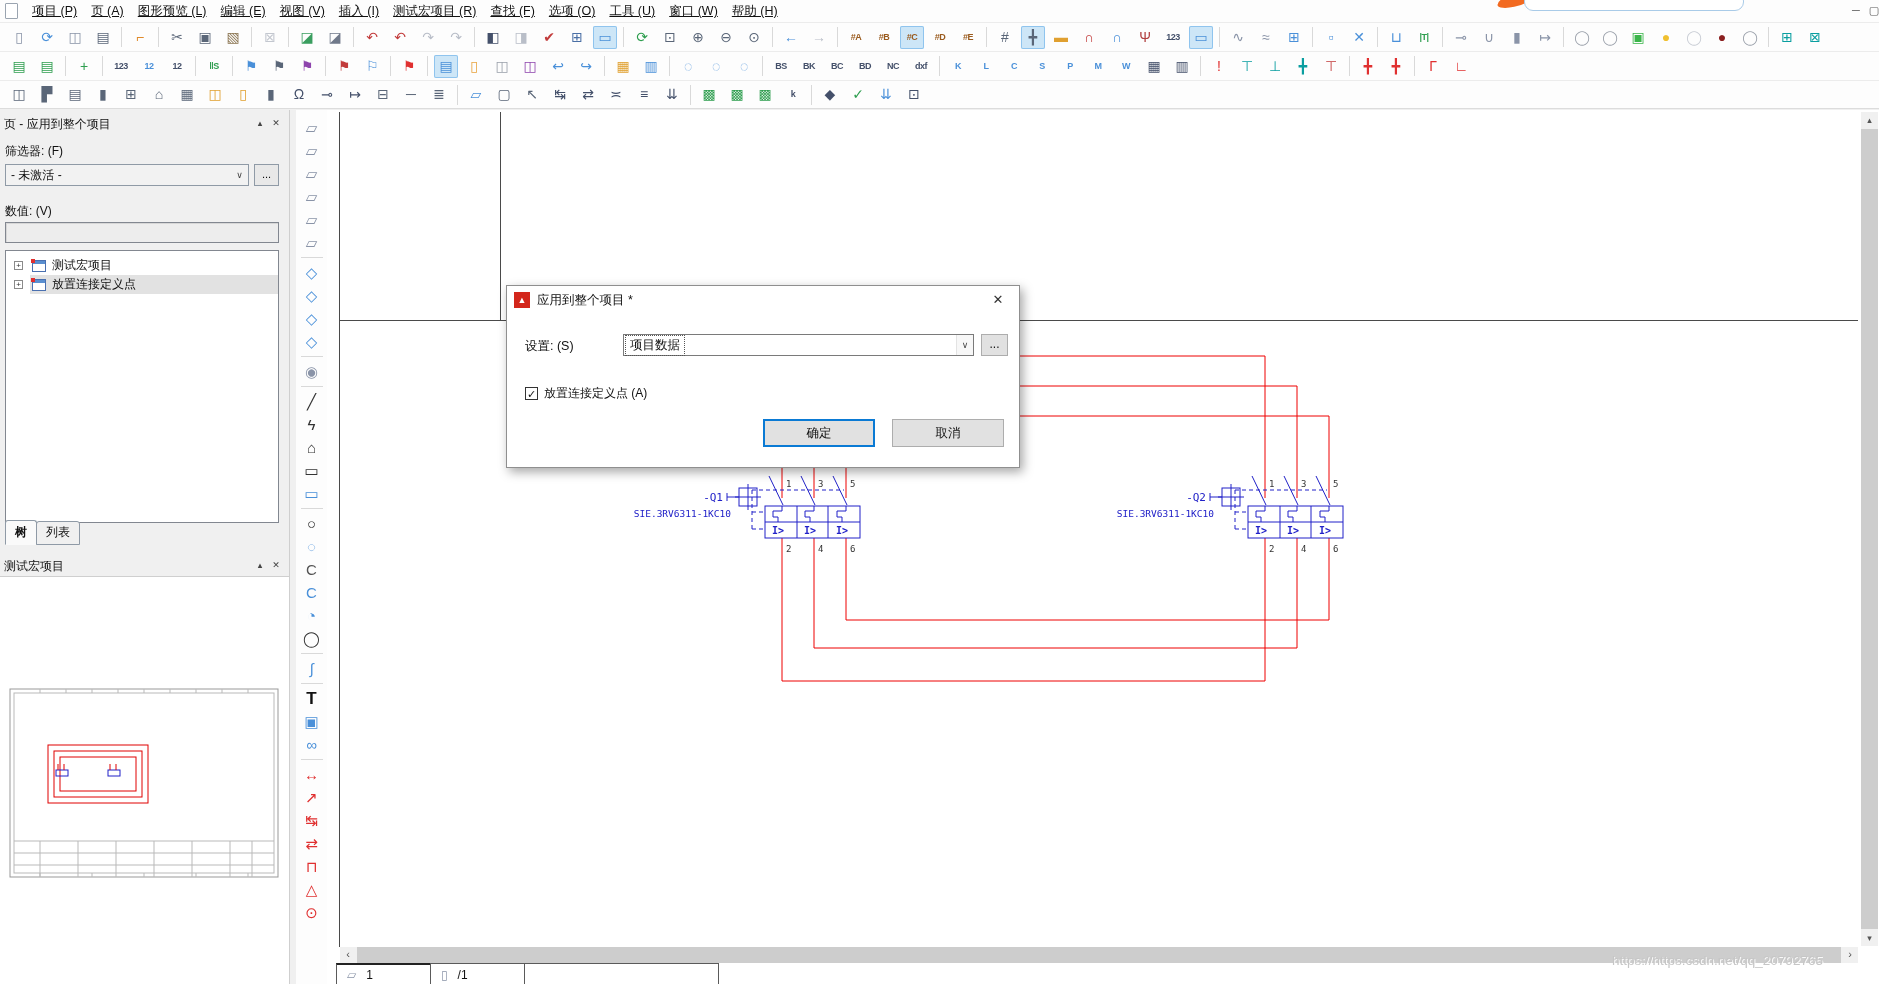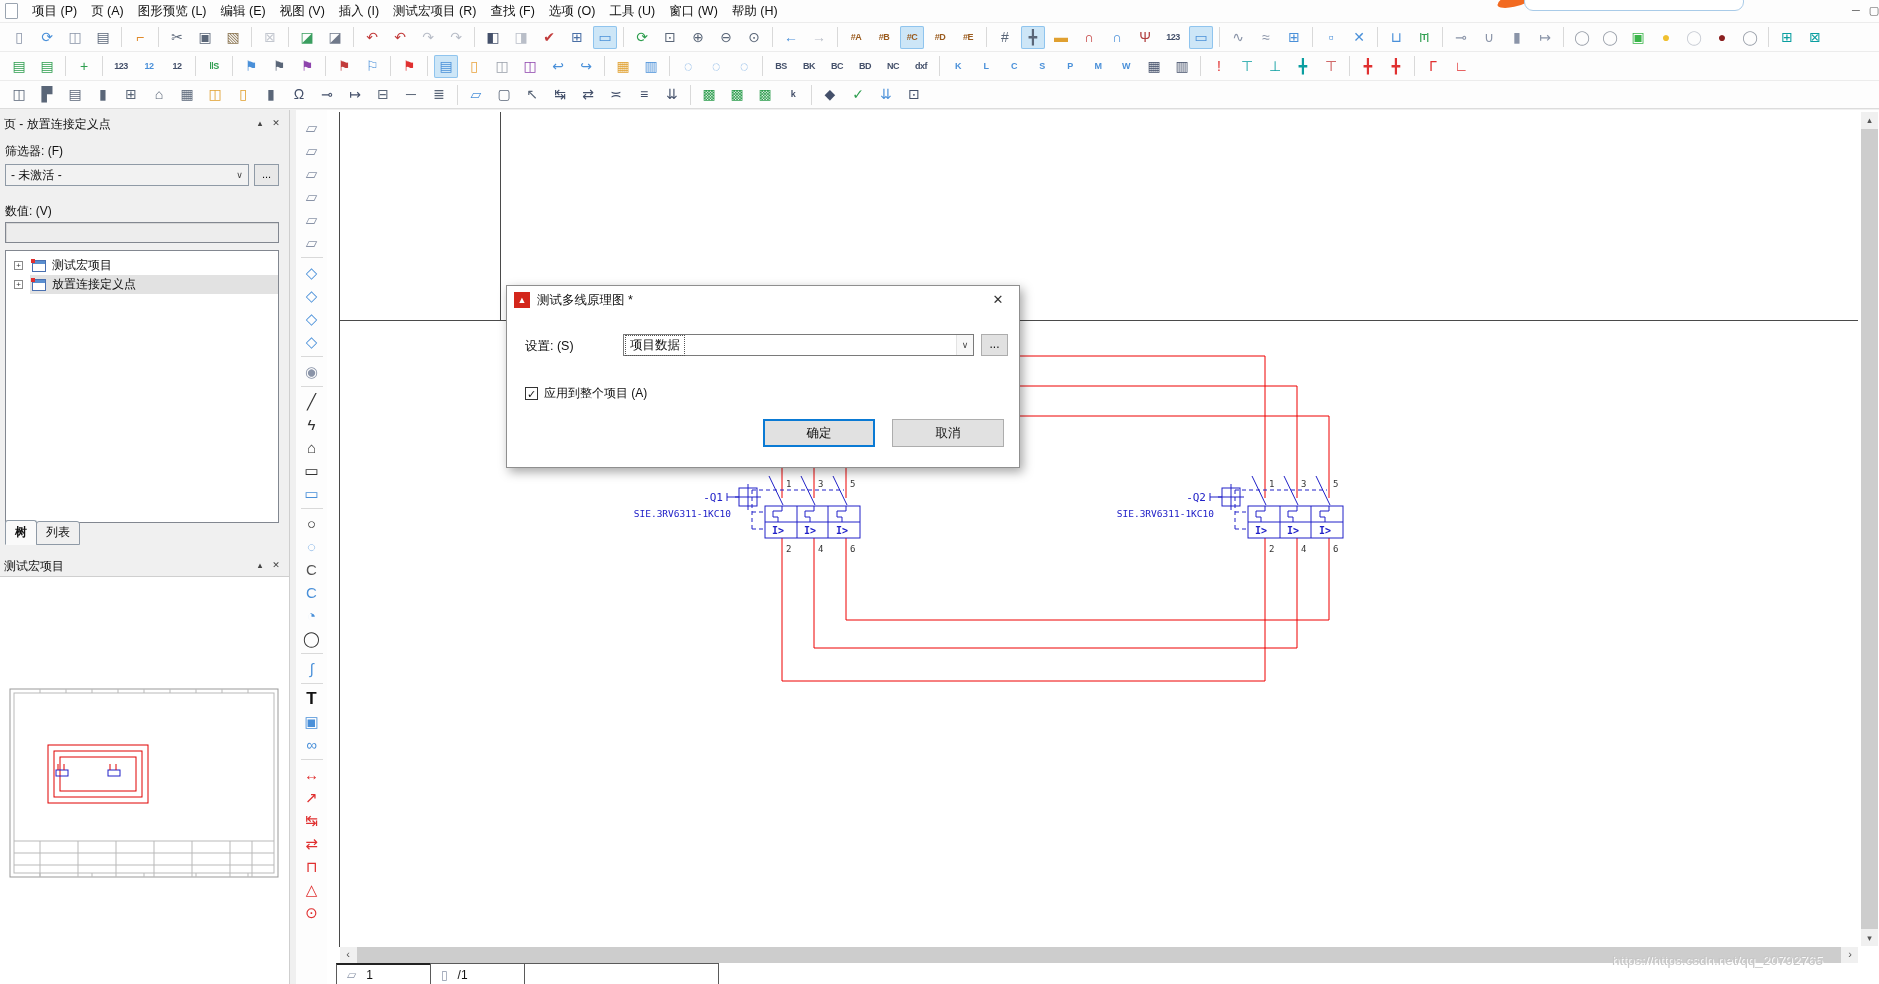--- a/index.html
+++ b/index.html
@@ -6,21 +6,21 @@
   html,body { margin:0; padding:0; }
   body {
     width:1879px; height:984px; position:relative; overflow:hidden;
     background:#f0f0f0; font-family:"Liberation Sans","DejaVu Sans",sans-serif;
     font-size:12px; color:#111;
   }
   
   .menubar { position:absolute; left:0; top:0; width:100%; height:22px; background:#fdfdfd;
     display:flex; align-items:center; padding-left:2px; z-index:5; }
   .doc-glyph { width:13px; height:16px; border:1px solid #9aa4b0; background:#fff; margin:0 7px 0 3px; border-radius:1px; }
-  .menu-item { padding:3px 7px 2px; font-size:12.5px; white-space:nowrap; cursor:default; }
+  .menu-item { padding:3px 7px 2px; font-size:12.5px; white-space:nowrap; cursor:default;text-decoration:underline; }
   .searchbox { position:absolute; left:1524px; top:-8px; width:220px; height:19px;
     background:#fff; border:1px solid #a9cbe8; border-radius:9px; }
   .logo-swoosh { position:absolute; left:1497px; top:-5px; width:32px; height:12px;
     background:#f26a21; border-radius:50% 50% 50% 50%/60% 60% 40% 40%; transform:rotate(-12deg); }
   .win-ctl { position:absolute; top:4px; color:#555; font-size:11px; width:16px; text-align:center; }
   
   .tbrow { position:absolute; left:0; width:100%; height:29px; background:#fdfdfd;
     border-top:1px solid #ececec; display:flex; align-items:center; padding-left:5px; z-index:5; }
   #tb1 { top:22px; } #tb2 { top:51px; } #tb3 { top:80px; border-bottom:1px solid #dcdcdc; }
   .tbi { width:24px; height:23px; line-height:23px; text-align:center; font-size:14px;
@@ -361,21 +361,21 @@
     <span class="vtbi" style="color: rgb(224, 48, 48);">↗</span>
     <span class="vtbi" style="color: rgb(224, 48, 48);">↹</span>
     <span class="vtbi" style="color: rgb(224, 48, 48);">⇄</span>
     <span class="vtbi" style="color: rgb(224, 48, 48);">⊓</span>
     <span class="vtbi" style="color: rgb(224, 48, 48);">△</span>
     <span class="vtbi" style="color: rgb(224, 48, 48);">⊙</span>
 </div>
 
 <div class="dock">
   <div class="panel-title" style="top:6px;">
-    <span>页 - 放置连接定义点</span>
+    <span>页 - 应用到整个项目</span>
     <span class="panel-btn" style="right:18px;">▴</span>
     <span class="panel-btn" style="right:2px;">✕</span>
   </div>
   <div class="lbl" style="top:33px;">筛选器: (F)</div>
   <div class="combo">
     <span>- 未激活 -</span>
     <span class="arrow">∨</span>
   </div>
   <div class="browse-btn">...</div>
   <div class="lbl" style="top:93px;">数值: (V)</div>
@@ -559,28 +559,28 @@
       <span></span>
     </span>
 
 </div>
 
 <div class="watermark">https://https.csdn.net/qq_20792765</div>
 
 <div class="dialog">
   <div class="dlg-title">
     <span class="dlg-logo">▲</span>
-    <span>测试多线原理图 *</span>
+    <span>应用到整个项目 *</span>
     <span class="dlg-close">✕</span>
   </div>
   <div class="dlg-label">设置: (S)</div>
   <div class="dlg-combo">
     <span class="val">项目数据</span>
     <span class="arrow">∨</span>
   </div>
   <div class="dlg-more">...</div>
   <div class="dlg-check">
     <span class="cbox">✓</span>
-    <span>应用到整个项目 (A)</span>
+    <span>放置连接定义点 (A)</span>
   </div>
   <div class="dlg-btn def">确定</div>
   <div class="dlg-btn alt">取消</div>
 </div>
 
 </body></html>

